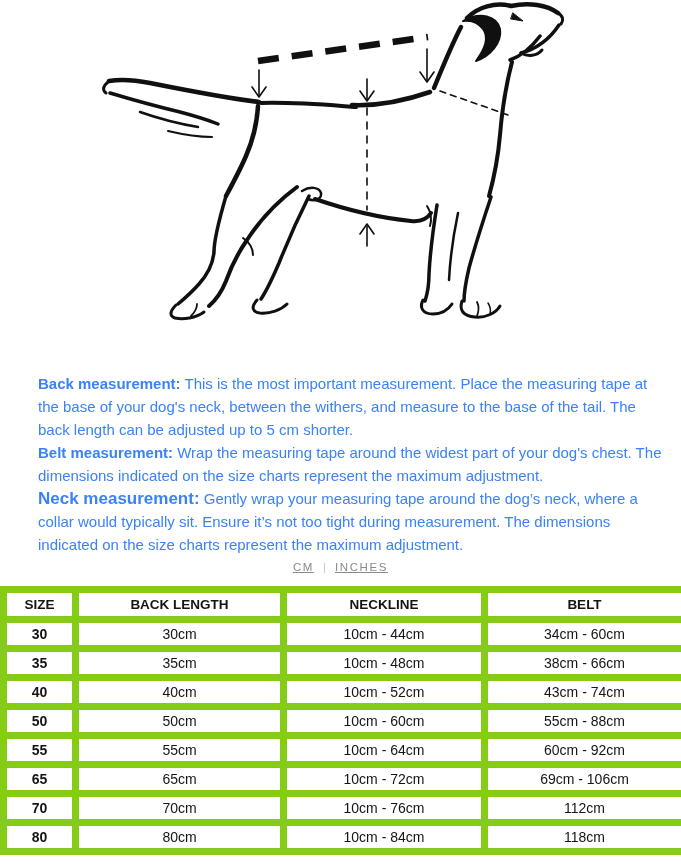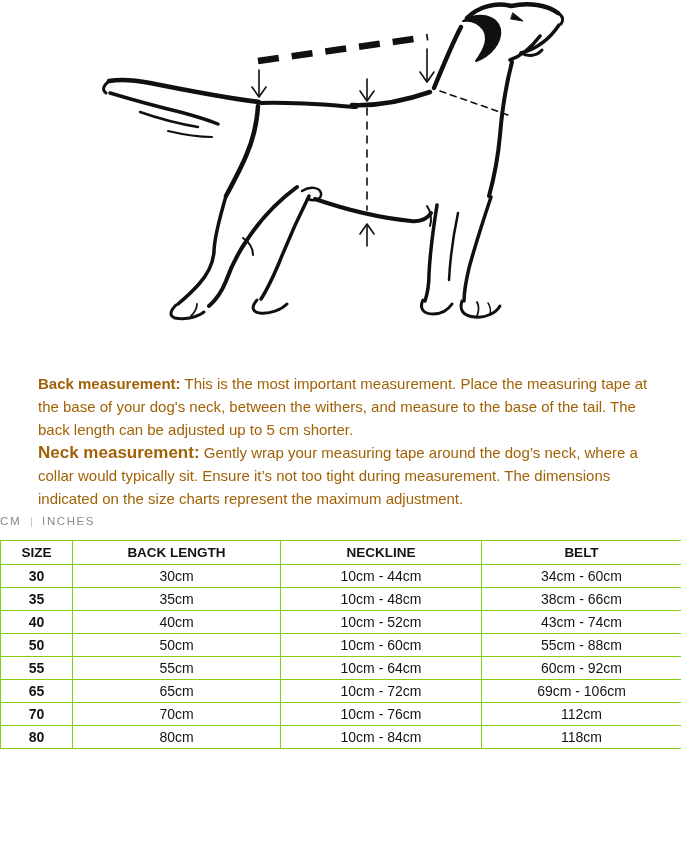--- a/index.html
+++ b/index.html
@@ -4,38 +4,38 @@
 <style>
   html,body{margin:0;padding:0;background:#ffffff;}
   .page{
     width:681px;height:867px;overflow:hidden;background:#fff;
     font-family:"Liberation Sans","DejaVu Sans",sans-serif;color:#1d1d1d;
     position:relative;
   }
   
   .illo{display:block;width:681px;height:358px;}
   
-  .guide{margin:14px 12px 0 38px;font-size:15px;line-height:23px;color:#a16207;}
+  .guide{margin:14px 12px 0 38px;font-size:15px;line-height:23px;color:#3b82f6;}
   .guide p{margin:0;}
   .lbl{font-weight:700;}
   .lbl-small{font-size:17px;letter-spacing:0;}
   
   .unit-toggle{
-    margin-top:3px;height:17px;line-height:17px;text-align:left;
-    font-size:11.5px;letter-spacing:1.6px;color:#8a8a8a;
+    margin-top:3px;height:17px;line-height:17px;text-align:center;
+    font-size:11.5px;letter-spacing:1.6px;color:#8a8a8a;text-decoration:underline;
   }
   .unit-toggle .unit{cursor:pointer;}
   .unit-toggle .sep{color:#c6c6c6;margin:0 9px;letter-spacing:0;}
   
   table.sizes{
     width:681px;margin-top:10px;border-collapse:collapse;table-layout:fixed;
     font-size:14px;color:#141414;
   }
   table.sizes th,table.sizes td{
-    border:1px solid #84cc16;text-align:center;vertical-align:middle;
+    border:7px solid #84cc16;text-align:center;vertical-align:middle;
     padding:0;overflow:hidden;white-space:nowrap;
   }
   table.sizes th{height:23px;font-size:13.5px;font-weight:700;}
   table.sizes td{height:22px;}
   table.sizes td.size-col{font-weight:700;}
 </style>
 </head>
 <body>
 
 <div class="page">
@@ -110,20 +110,21 @@
       <path d="M 367 246 L 367 226"></path>
         <path d="M 360 234 L 367 224 L 374 234"></path>
     </g>
     <g>
       <path d="M 440 91 L 511 116" stroke-width="1.6" stroke-dasharray="6 5"></path>
     </g>
   </svg>
 
   <div class="guide">
     <p><span class="lbl">Back measurement:</span><span> This is the most important measurement. Place the measuring tape at the base of your dog's neck, between the withers, and measure to the base of the tail. The back length can be adjusted up to 5 cm shorter.</span></p>
+    <p><span class="lbl">Belt measurement:</span><span> Wrap the measuring tape around the widest part of your dog's chest. The dimensions indicated on the size charts represent the maximum adjustment.</span></p>
     <p><span class="lbl lbl-small">Neck measurement:</span><span> Gently wrap your measuring tape around the dog’s neck, where a collar would typically sit. Ensure it’s not too tight during measurement. The dimensions indicated on the size charts represent the maximum adjustment.</span></p>
   </div>
 
   <div class="unit-toggle">
     <span class="unit">CM</span><span class="sep">|</span><span class="unit">INCHES</span>
   </div>
 
   <table class="sizes">
     <colgroup>
       <col style="width:72px">

